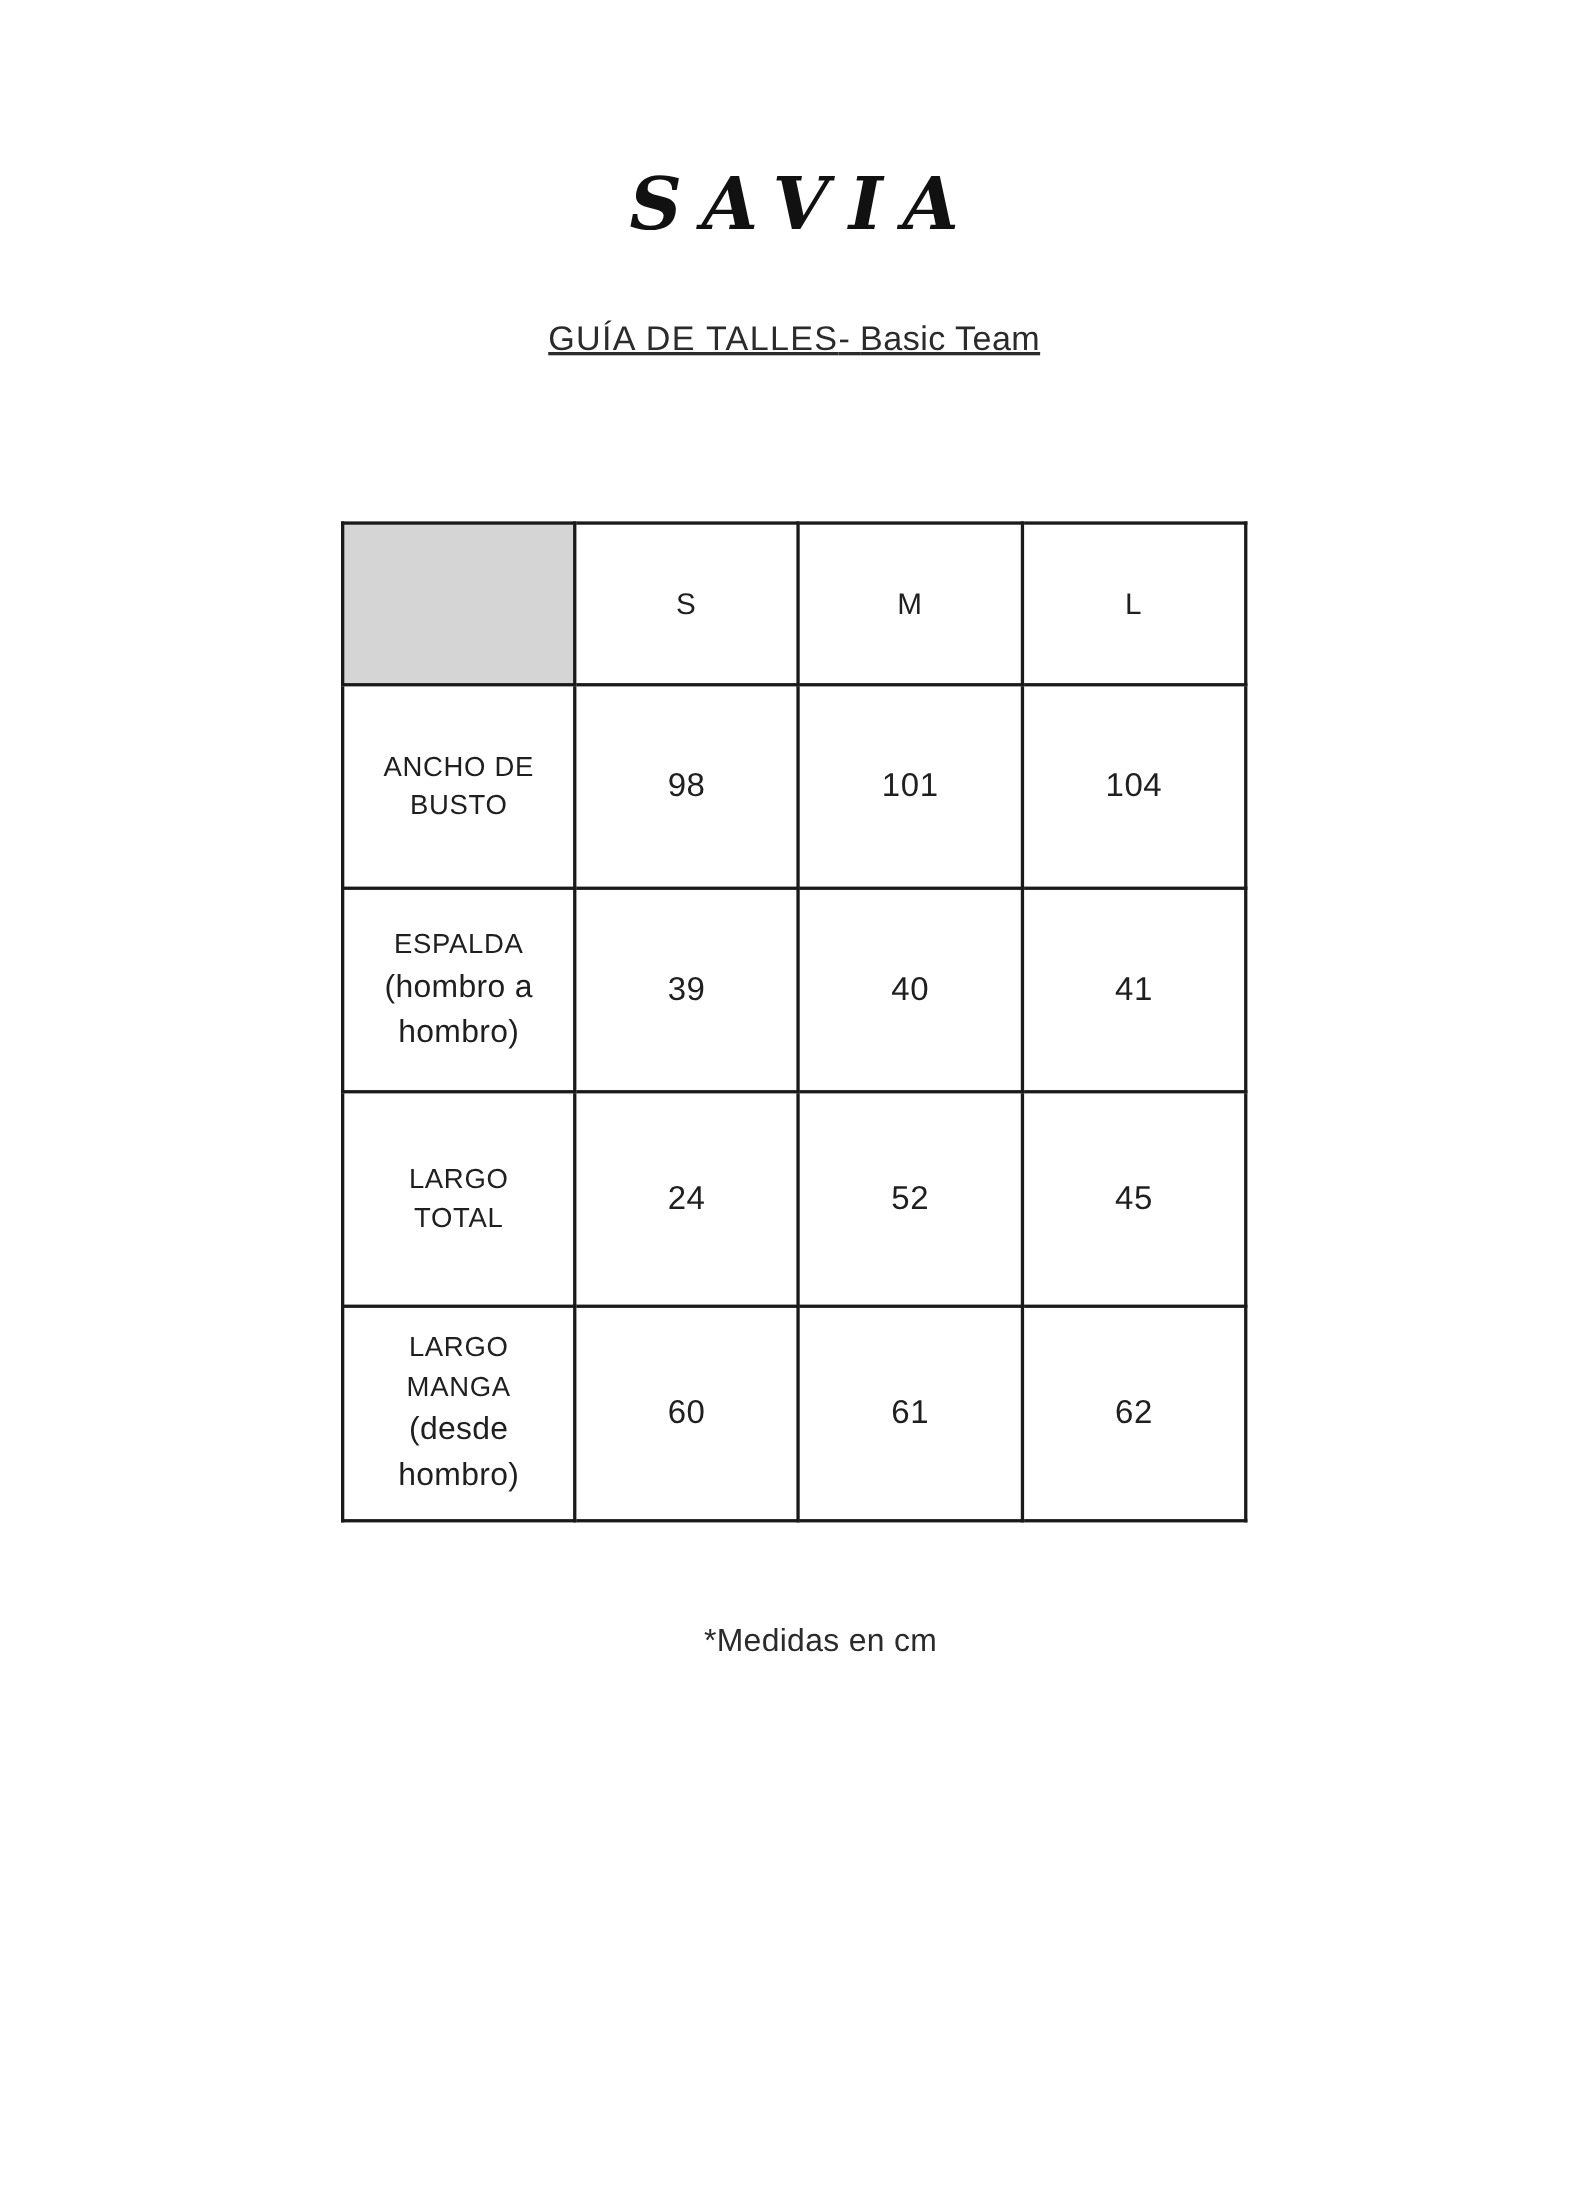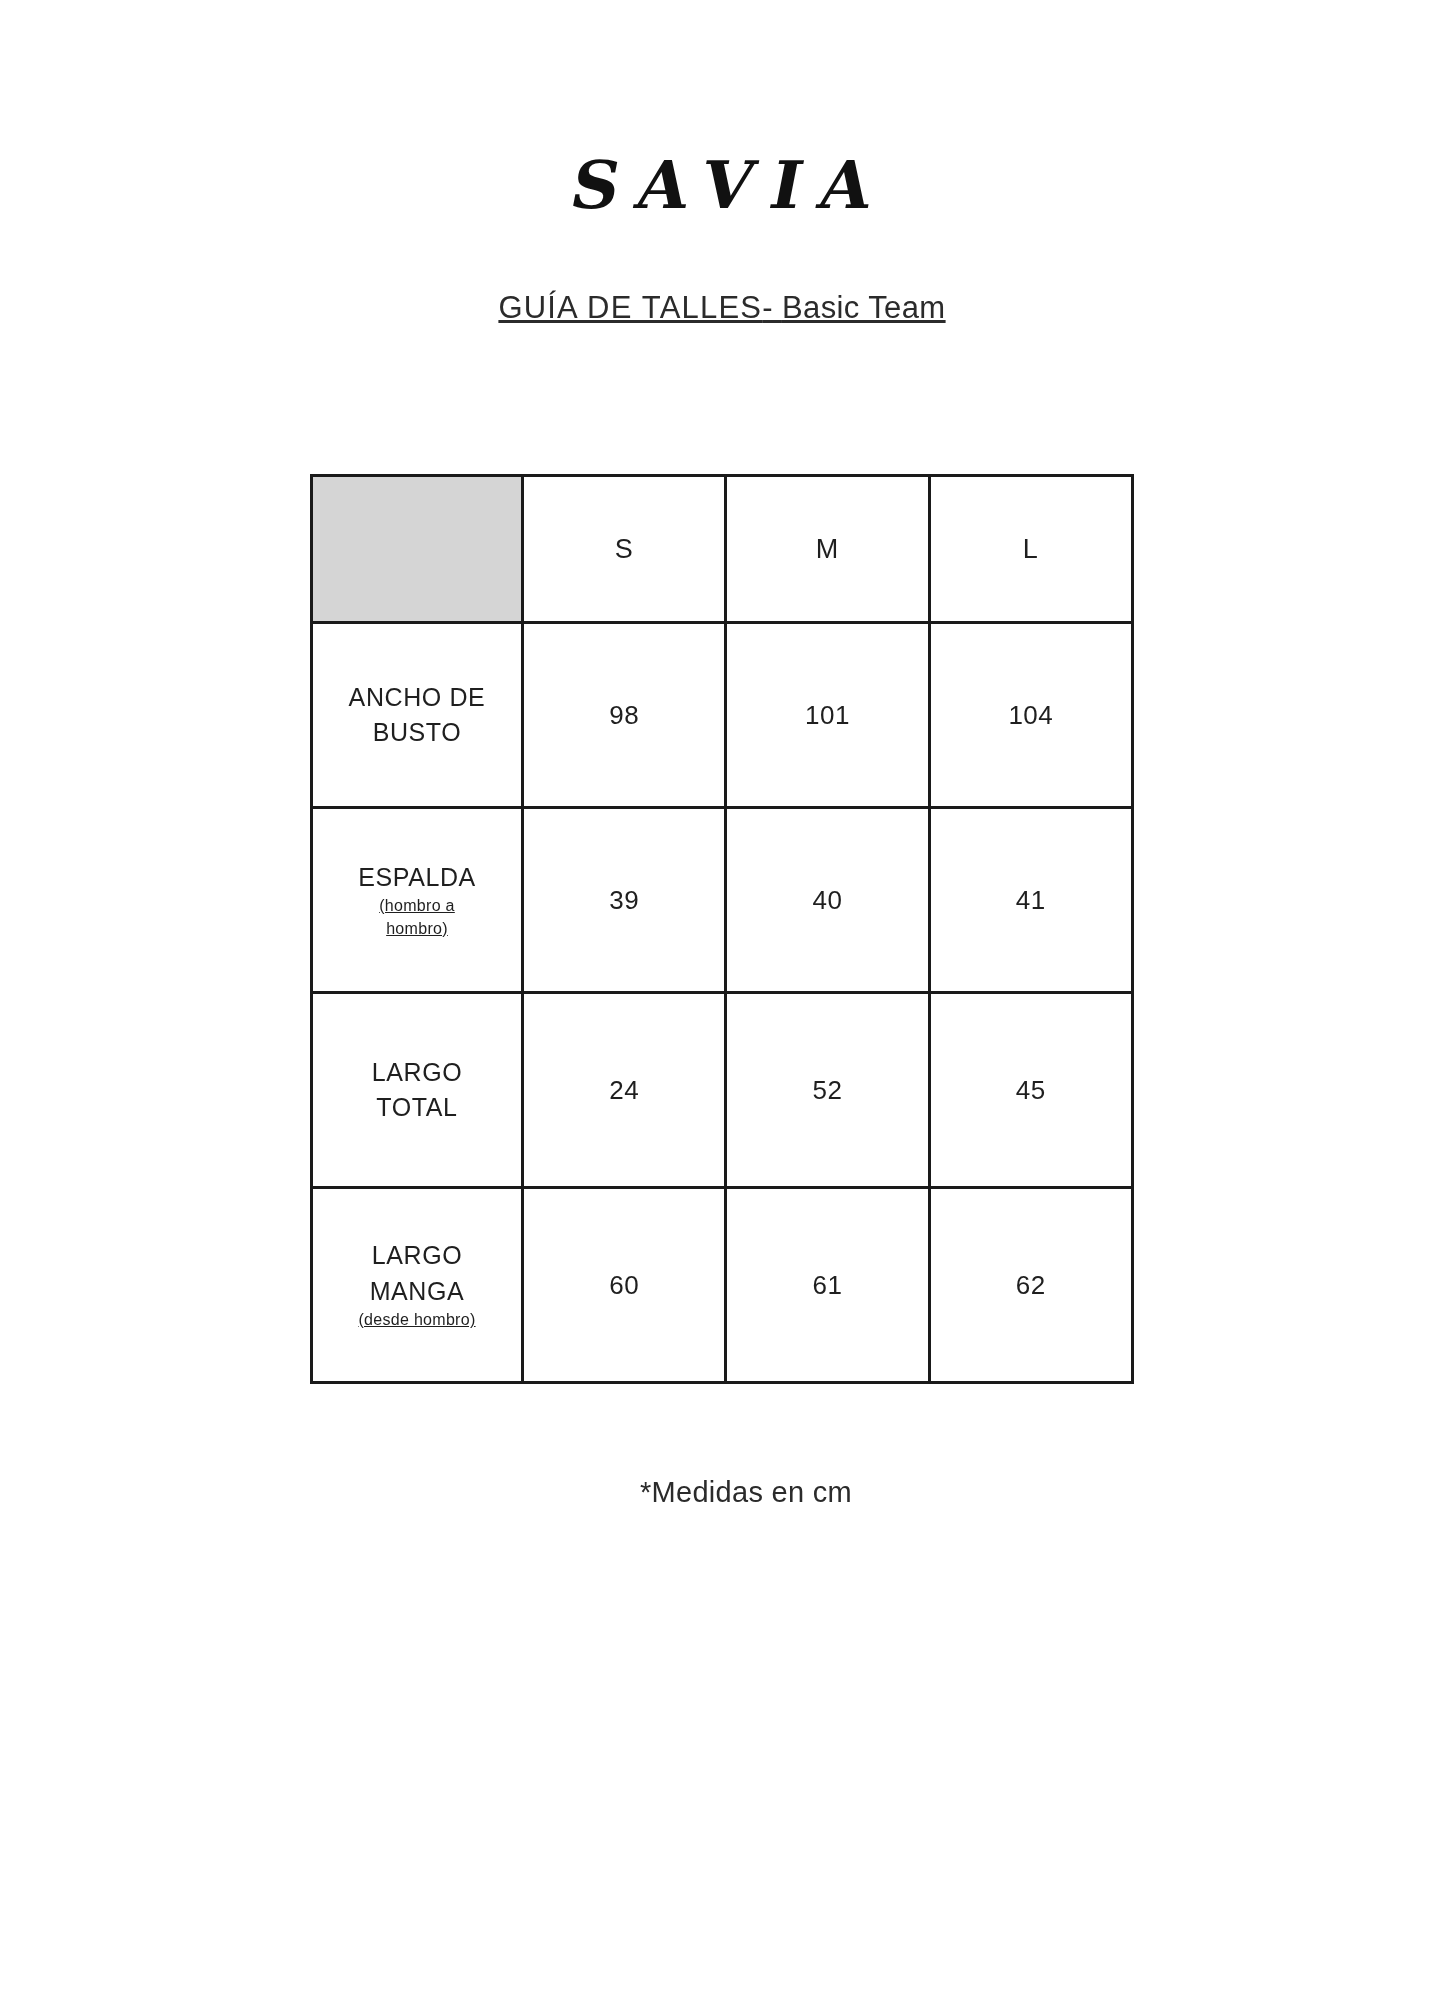--- a/index.html
+++ b/index.html
@@ -77,26 +77,25 @@
     letter-spacing: 1px;
     height: 142px;
   }
   .row-label {
     font-size: 25px;
     line-height: 1.42;
     letter-spacing: 0.6px;
     padding: 12px 6px;
   }
   .row-label .sub {
-    font-size: 16px;
+    font-size: 29px;
     letter-spacing: 0.3px;
-    text-decoration: underline;
   }
   .value-cell {
-    font-size: 26px;
+    font-size: 30px;
     letter-spacing: 0.5px;
   }
   .r-ancho td { height: 158px; }
   .r-espalda td { height: 158px; }
   .r-largo td { height: 168px; }
   .r-manga td { height: 168px; }
 
   
   .footnote {
     margin-top: 92px;

